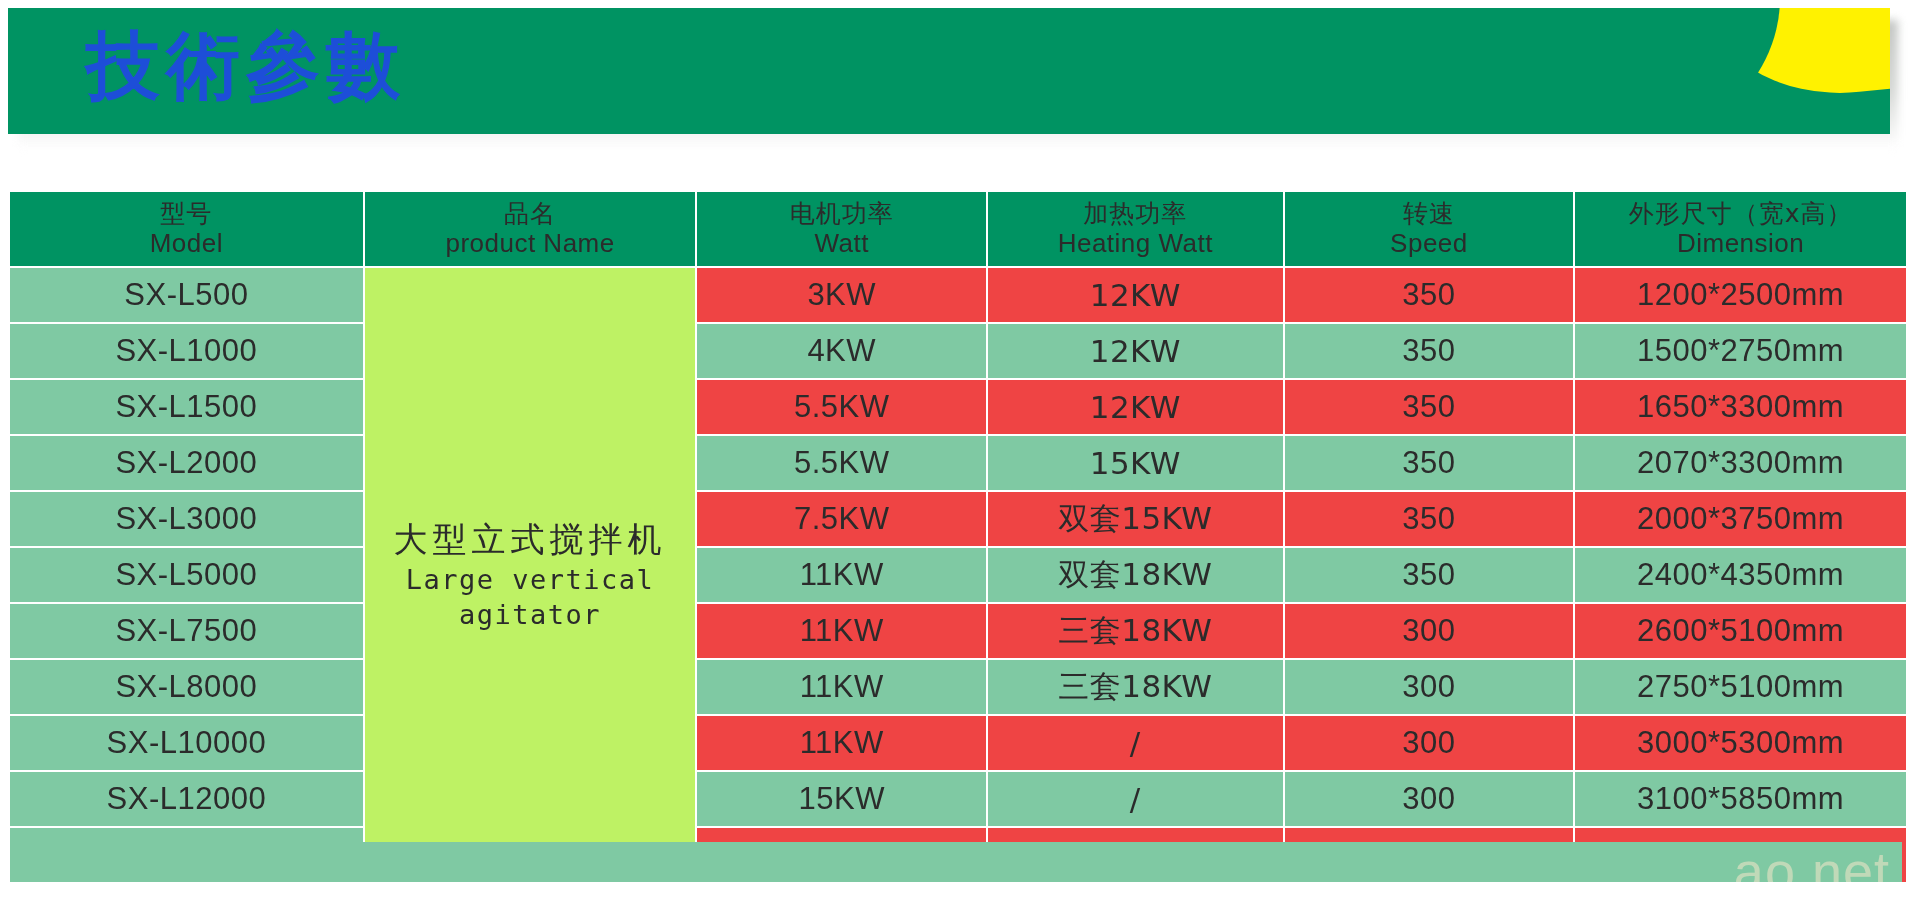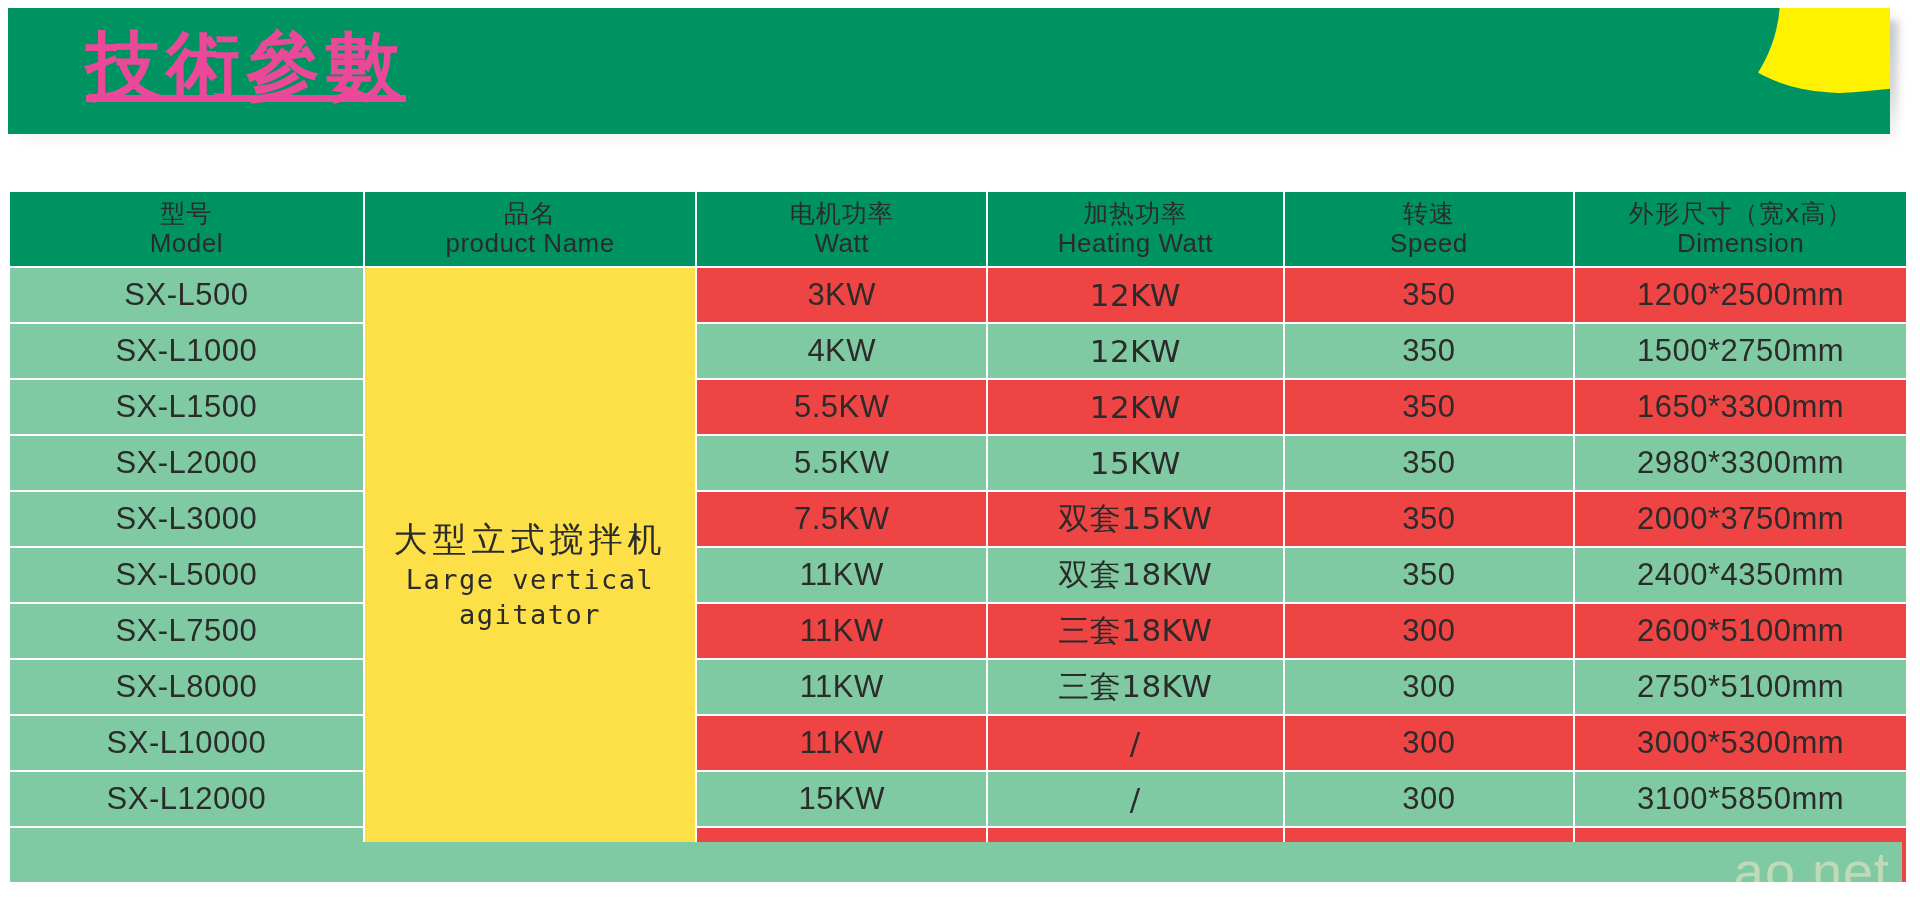--- a/index.html
+++ b/index.html
@@ -31,21 +31,21 @@
   .curl-mask{
     position:absolute;right:110px;top:-60px;width:220px;height:210px;
     background:#009362;border-bottom-right-radius:190px 160px;
   }
   .curl-base{
     position:absolute;right:0;top:88px;width:200px;height:46px;background:#009362;
   }
   .banner-title{
     position:absolute;left:78px;top:20px;
     display:flex;align-items:baseline;gap:8px;
-    color:#ec4899;white-space:nowrap;z-index:5;text-decoration:underline;
+    color:#1d4ed8;white-space:nowrap;z-index:5;
   }
   .title-cn{
     font-family:"DejaVu Sans","Liberation Sans",sans-serif;
     font-size:74px;font-weight:bold;letter-spacing:6px;line-height:1;
   }
   .title-en{
     font-family:"DejaVu Sans Mono","Liberation Mono",monospace;
     font-size:56px;font-weight:bold;letter-spacing:9px;line-height:1;
   }
 
@@ -71,21 +71,21 @@
   }
   .h-cn{display:block;font-size:25px;letter-spacing:1px;
         font-family:"DejaVu Sans","Liberation Sans",sans-serif;}
   .h-en{display:block;font-size:26px;letter-spacing:.5px;}
 
   tbody td{height:54px;font-size:31px;letter-spacing:.5px;}
   td.odd{background:#ef4444;}
   td.even{background:#7fc9a3;}
   td.model-cell{background:#7fc9a3;}
   td.name-cell{
-    background:#fde047;line-height:1.32;
+    background:#bef264;line-height:1.32;
   }
   .name-cn{
     display:block;font-size:34px;letter-spacing:5px;
     font-family:"DejaVu Sans","Liberation Sans",sans-serif;
   }
   .name-en{
     display:block;font-size:27px;letter-spacing:1.5px;
     font-family:"DejaVu Sans Mono","Liberation Mono",monospace;
   }
   .cjk{font-family:"DejaVu Sans","Liberation Sans",sans-serif;}
@@ -186,21 +186,21 @@
           <td class="odd">5.5KW</td>
           <td class="odd cjk">12KW</td>
           <td class="odd">350</td>
           <td class="odd">1650*3300mm</td>
         </tr>
         <tr>
           <td class="model-cell">SX-L2000</td>
           <td class="even">5.5KW</td>
           <td class="even cjk">15KW</td>
           <td class="even">350</td>
-          <td class="even">2980*3300mm</td>
+          <td class="even">2070*3300mm</td>
         </tr>
         <tr>
           <td class="model-cell">SX-L3000</td>
           <td class="odd">7.5KW</td>
           <td class="odd cjk">双套15KW</td>
           <td class="odd">350</td>
           <td class="odd">2000*3750mm</td>
         </tr>
         <tr>
           <td class="model-cell">SX-L5000</td>

